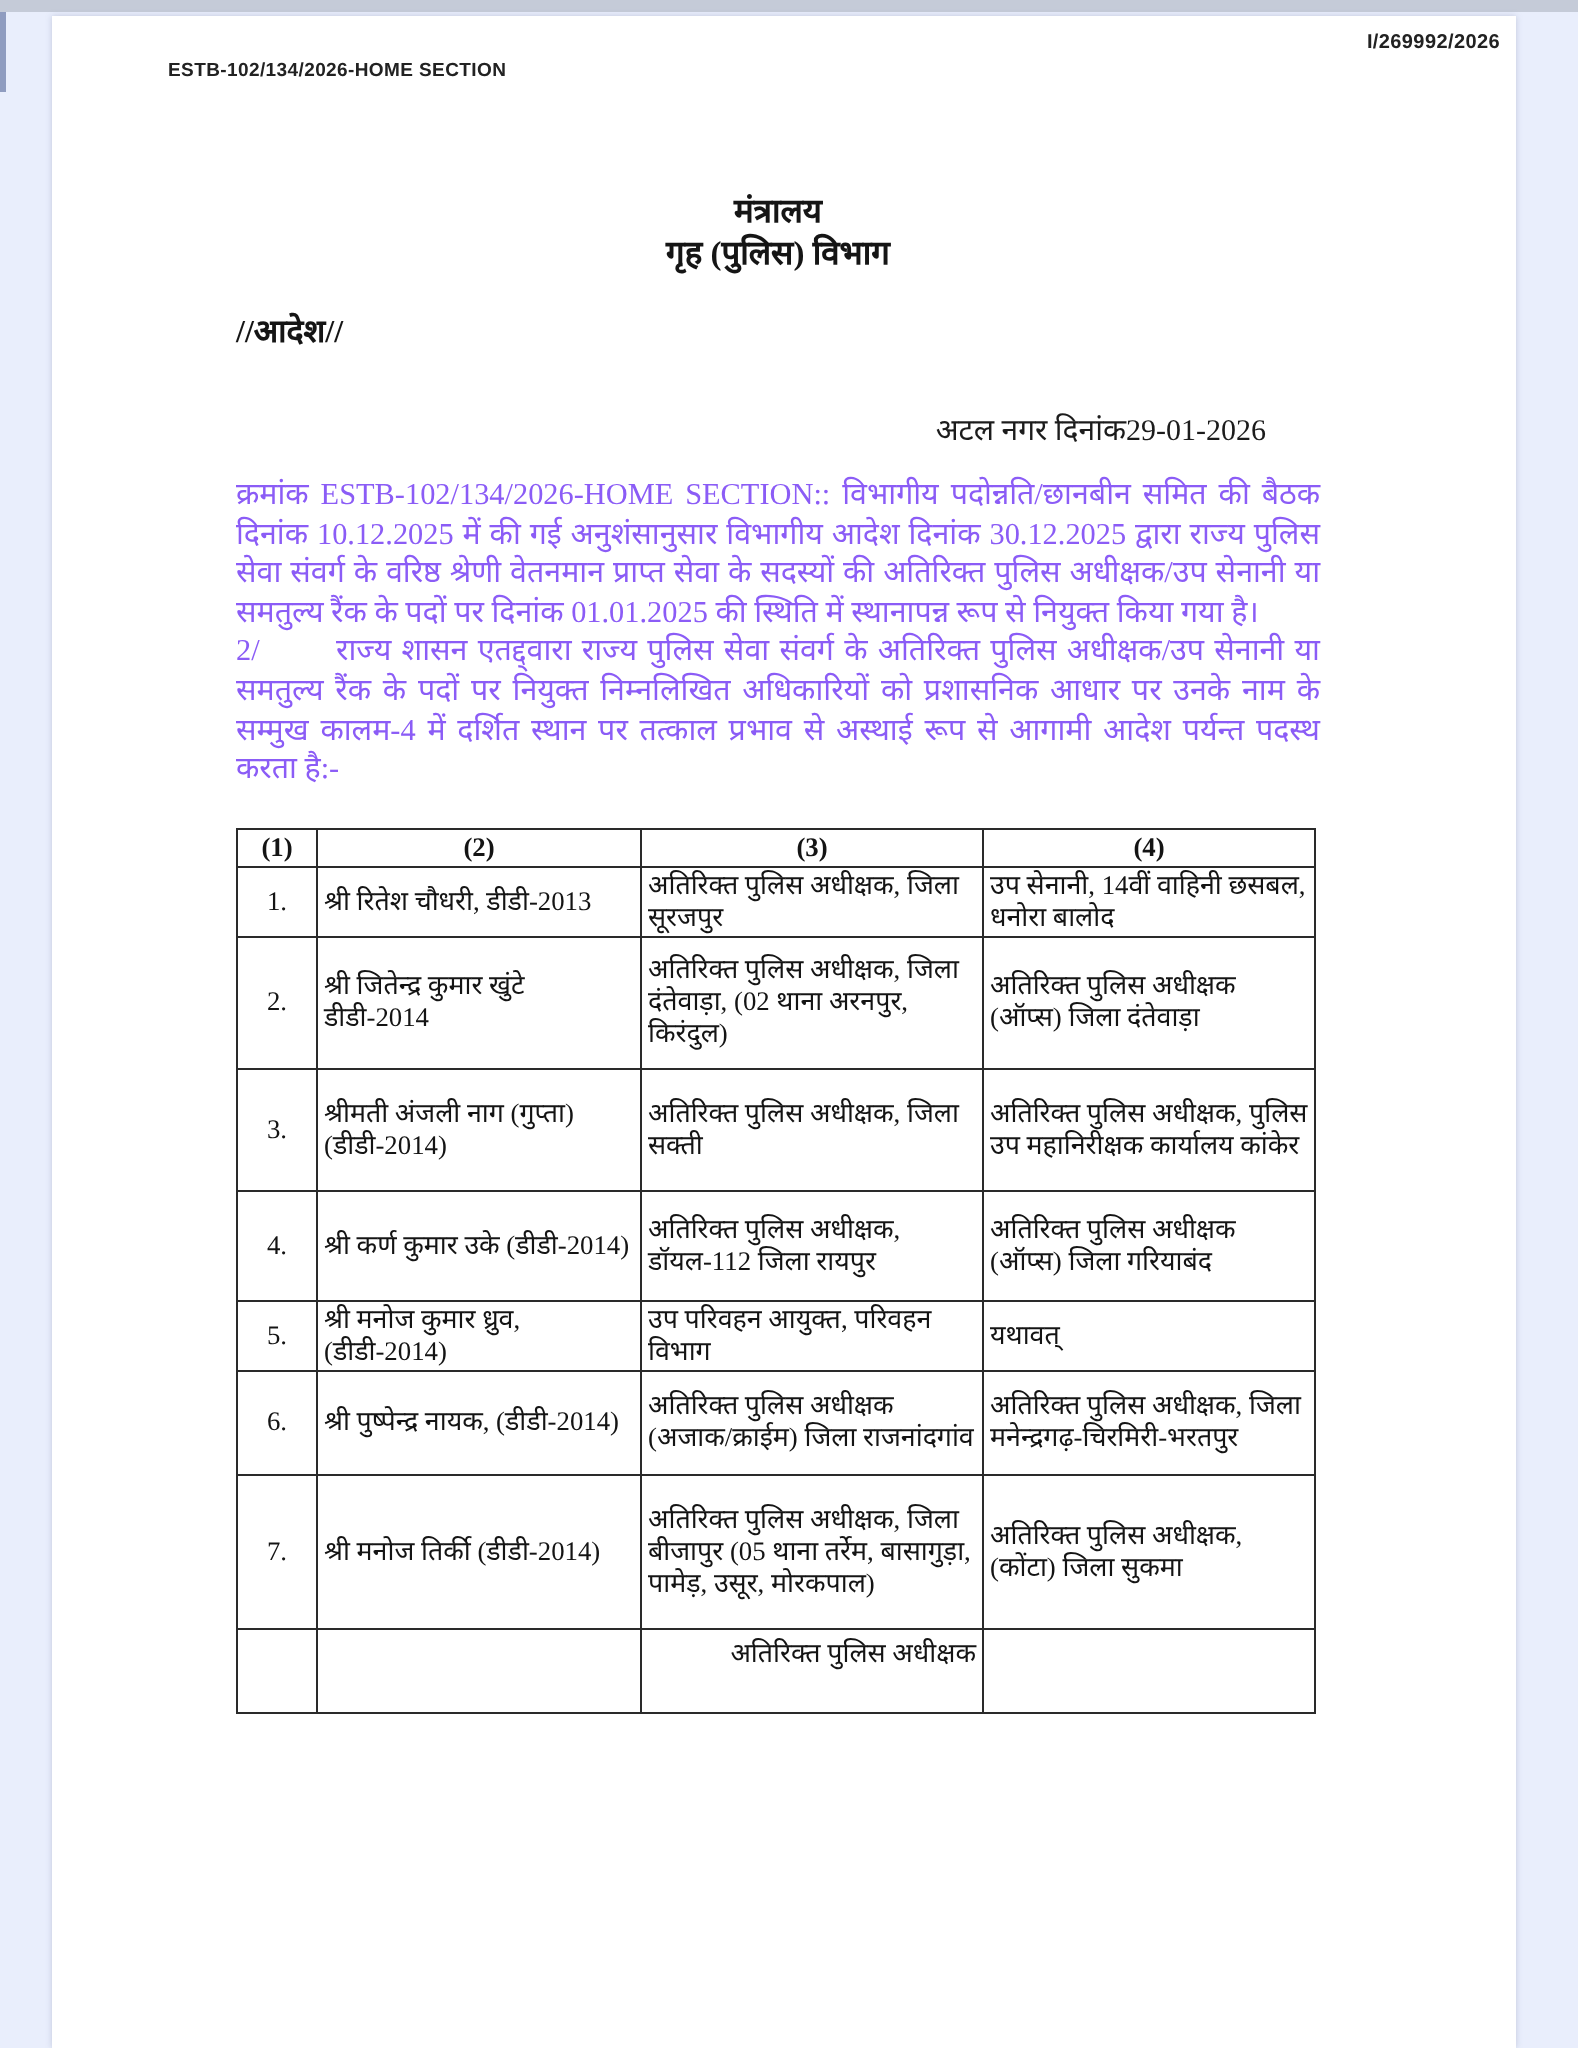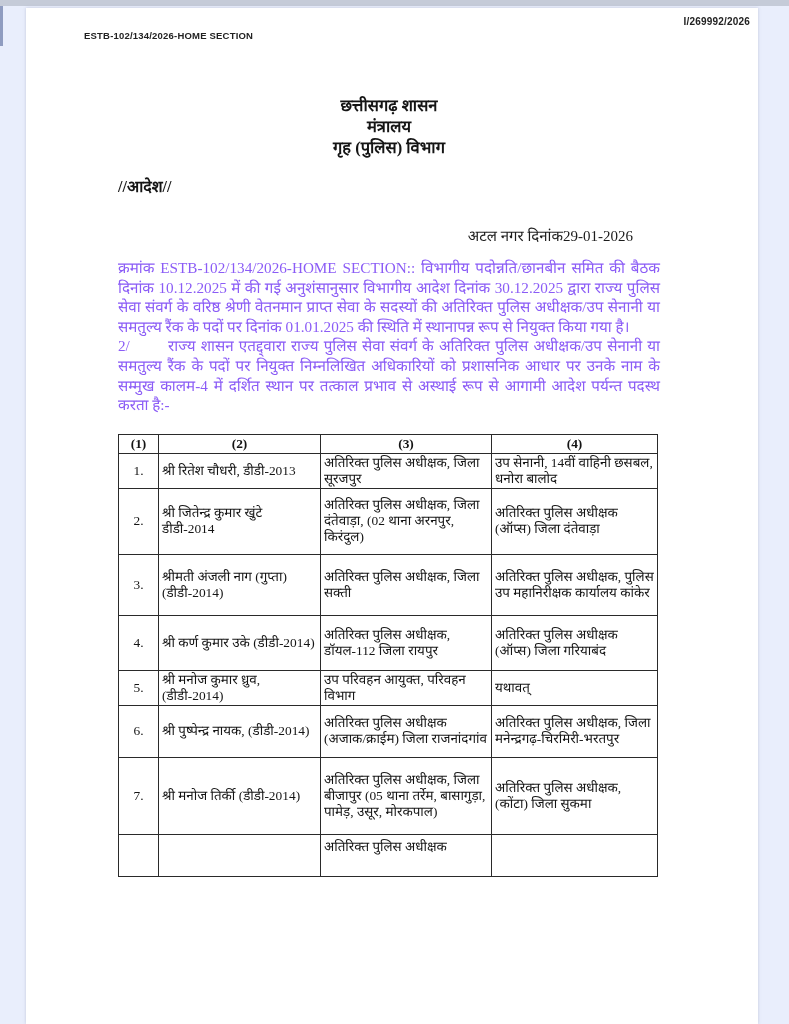--- a/index.html
+++ b/index.html
@@ -74,38 +74,37 @@
   tr.nums { height:16px; }
   tr.nums td { text-align:center; font-weight:bold; }
   td.sno { text-align:center; }
   tr.r1 { height:34px; }
   tr.r2 { height:66px; }
   tr.r3 { height:61px; }
   tr.r4 { height:55px; }
   tr.r5 { height:33px; }
   tr.r6 { height:52px; }
   tr.r7 { height:77px; }
-  tr.r8 { height:42px; }
+  tr.r8 { height:42px;text-align:right; }
   tr.r8 td { vertical-align:top; padding-top:4px; }
 </style>
 </head>
 <body>
 
 <div class="top-strip"></div>
 <div class="left-edge"></div>
 
 <div class="page">
 
   <div class="ref-left">ESTB-102/134/2026-HOME SECTION</div>
   <div class="ref-right">I/269992/2026</div>
 
   <div class="content">
 
     <div class="letterhead">
-      <div>छत्तीसगढ़ शासन</div>
       <div>मंत्रालय</div>
       <div>गृह (पुलिस) विभाग</div>
     </div>
 
     <div class="order-title">//आदेश//</div>
 
     <div class="dateline">अटल नगर दिनांक29-01-2026</div>
 
     <p class="para para-1">क्रमांक ESTB-102/134/2026-HOME SECTION:: विभागीय पदोन्नति/छानबीन समित की बैठक दिनांक 10.12.2025 में की गई अनुशंसानुसार विभागीय आदेश दिनांक 30.12.2025 द्वारा राज्य पुलिस सेवा संवर्ग के वरिष्ठ श्रेणी वेतनमान प्राप्त सेवा के सदस्यों की अतिरिक्त पुलिस अधीक्षक/उप सेनानी या समतुल्य रैंक के पदों पर दिनांक 01.01.2025 की स्थिति में स्थानापन्न रूप से नियुक्त किया गया है।</p>
 

